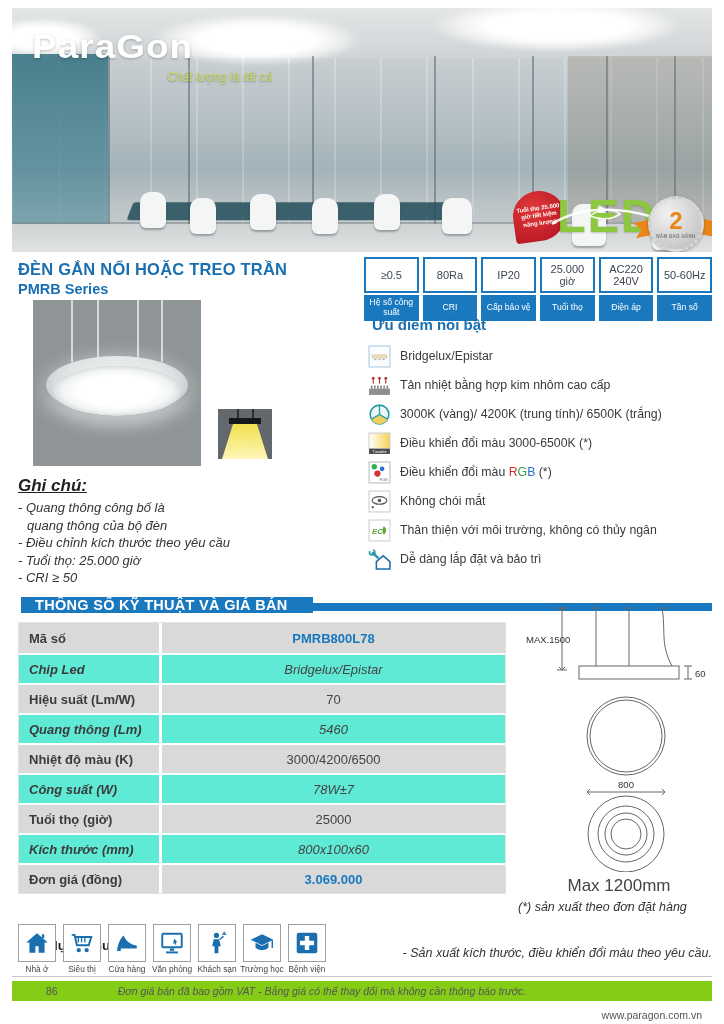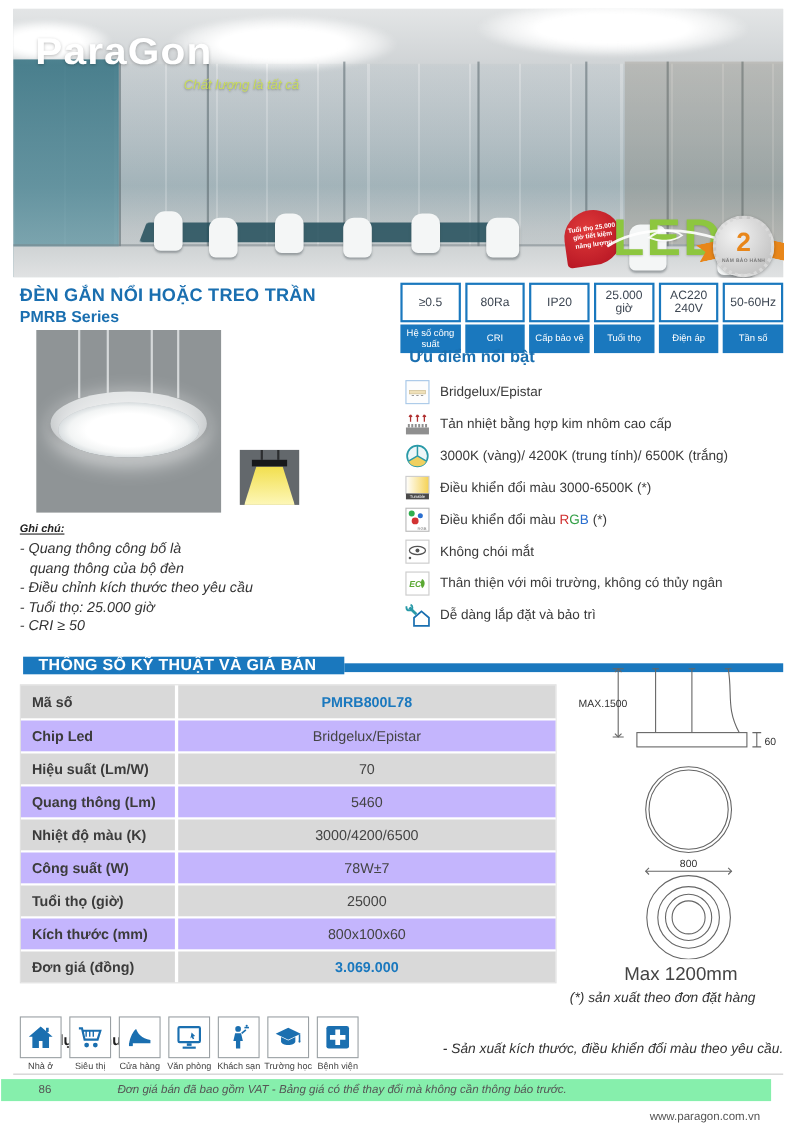--- a/index.html
+++ b/index.html
@@ -83,42 +83,42 @@
                background:radial-gradient(closest-side,#ffffff 60%,#f2f4f4 85%,#d9dee0);
                box-shadow:0 0 20px 6px rgba(255,255,255,.75); }
   .beam-box { position:absolute; left:218px; top:409px; width:54px; height:50px; background:#63686c; overflow:hidden; }
   .beam-fixture { position:absolute; left:11px; top:9px; width:32px; height:6px; background:#17181a; }
   .beam-wire { position:absolute; top:0; width:1.5px; height:9px; background:#2b2d2f; }
   .beam-light { position:absolute; left:4px; top:15px; width:46px; height:35px;
                 background:linear-gradient(180deg,#f2df4e,#fdf7b8); clip-path:polygon(24% 0,76% 0,100% 100%,0 100%); }
 
   
   .notes { position:absolute; left:18px; top:476px; width:340px; font-style:italic; }
-  .notes-head { font-size:10px; font-weight:bold; text-decoration:underline; color:#222; margin-bottom:3px; }
+  .notes-head { font-size:17px; font-weight:bold; text-decoration:underline; color:#222; margin-bottom:3px; }
   .notes .nline { font-size:13px; color:#333; line-height:1.35; }
   .notes .nline.indent { padding-left:9px; }
 
   
   .banner { position:absolute; left:12px; top:585px; width:700px; height:28px; display:flex; align-items:flex-end; }
   .banner-navy { width:9px; background:#0d2f60; }
   .banner-main { width:292px; background:#1a78be; color:#fff; font-size:14.5px; font-weight:bold;
                  display:flex; align-items:center; padding-left:14px; letter-spacing:.3px; }
   .banner-tail { flex:1; position:relative; }
   .banner-tail::after { content:""; position:absolute; left:0; right:0; bottom:2px; height:8px; background:#1a78be; }
 
   
   .spec-table { position:absolute; left:18px; top:622px; width:488px; border:1px solid #e2e2e2; }
   .trow { display:flex; height:30px; }
   .trow + .trow { border-top:2px solid #fff; }
   .trow .tlab { width:140px; display:flex; align-items:center; padding-left:10px;
                 font-size:13px; font-weight:bold; color:#3b3b3b; }
   .trow .tval { flex:1; margin-left:3px; display:flex; align-items:center; justify-content:center;
                 font-size:13px; color:#444; }
   .trow.gray .tlab, .trow.gray .tval { background:#d9d9d9; }
-  .trow.white .tlab, .trow.white .tval { background:#c4b5fd; }
+  .trow.white .tlab, .trow.white .tval { background:#5eead4;font-style:italic; }
   .tval.highlight { color:#1a78be; font-weight:bold; }
 
   
   .diagram-svg { position:absolute; left:524px; top:600px; }
   .dia-caption { position:absolute; left:524px; top:876px; width:190px; text-align:center;
                  font-size:17px; color:#444; }
   .dia-note { position:absolute; left:518px; top:900px; width:200px; font-size:12.5px; font-style:italic; color:#333; }
 
   
   .apps-head { position:absolute; left:18px; top:938px; font-size:13.5px; font-weight:bold; color:#222; }
@@ -126,21 +126,21 @@
   .app { width:38px; display:flex; flex-direction:column; align-items:center; }
   .app .abox { width:38px; height:38px; background:#fff; border:1px solid #9aa0a4;
                display:flex; align-items:center; justify-content:center; }
   .app .alab { margin-top:2px; font-size:8.3px; color:#444; white-space:nowrap; }
 
   .prod-note { position:absolute; left:380px; top:946px; width:332px; text-align:right;
                font-size:12.5px; font-style:italic; color:#333; }
 
   
   .foot-sep { position:absolute; left:12px; top:976px; width:700px; height:1px; background:#c9c9c9; }
-  .footer { position:absolute; left:1px; top:981px; width:700px; height:20px; background:#86efac;
+  .footer { position:absolute; left:12px; top:981px; width:700px; height:20px; background:#84cc16;
             display:flex; align-items:center; font-size:10.5px; color:#555; }
   .foot-page { width:70px; padding-left:34px; }
   .foot-center { flex:1; text-align:center; font-style:italic; }
   .foot-site { width:150px; text-align:right; padding-right:10px;margin-top:48px; }
 </style>
 </head>
 <body>
 
 <div class="page">
 

